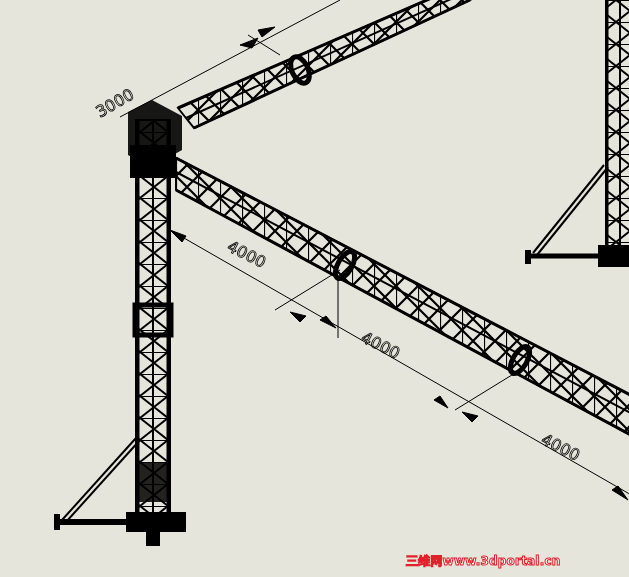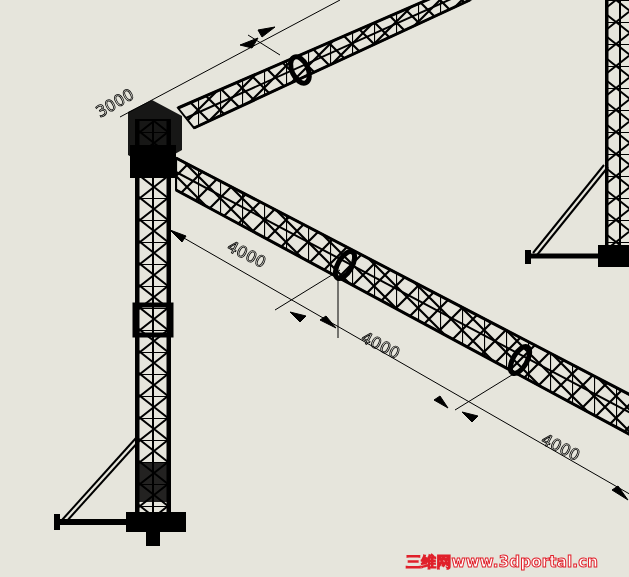--- a/index.html
+++ b/index.html
@@ -9,21 +9,21 @@
       font-family: "DejaVu Sans", sans-serif;
     }
     #canvas { position: absolute; left: 0; top: 0; width: 629px; height: 577px; }
     .dim-text {
       font-family: "DejaVu Sans", sans-serif;
       font-size: 16px; fill: none; stroke: #000; stroke-width: 0.8;
     }
     .watermark {
       position: absolute; left: 406px; top: 553px;
       font-family: "DejaVu Sans", sans-serif; font-weight: bold;
-      font-size: 15px; color: #fff;
+      font-size: 12px; color: #fff;
       -webkit-text-stroke: 1px #e0202a;
       letter-spacing: 0.2px;
       white-space: nowrap;
     }
   </style>
 </head>
 <body>
 
 <svg id="canvas" viewBox="0 0 629 577" xmlns="http://www.w3.org/2000/svg">
   <defs>

